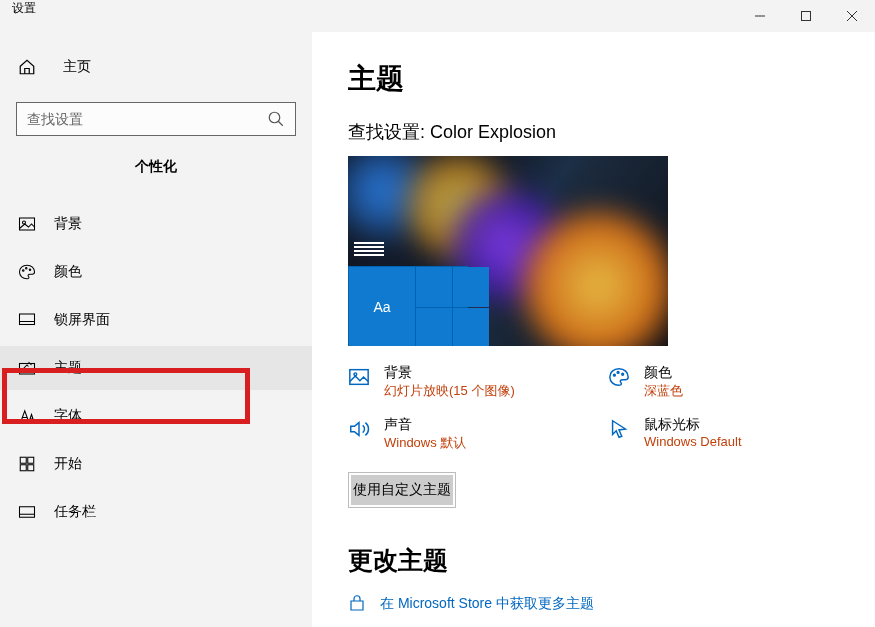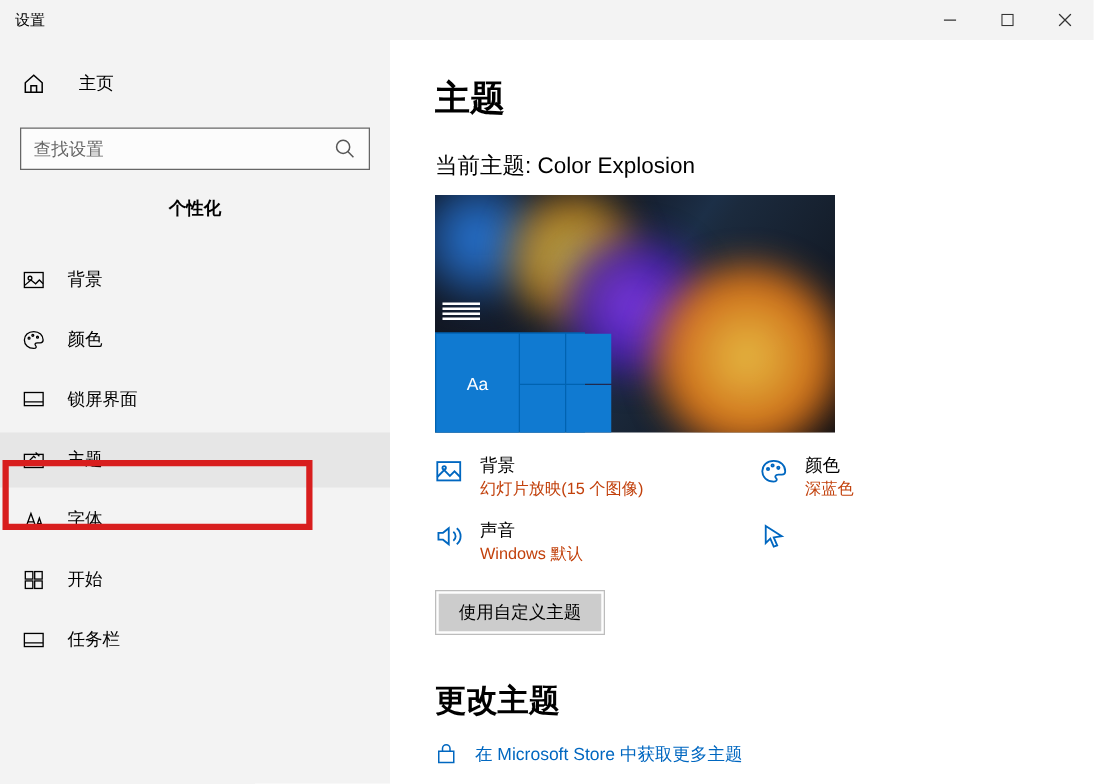--- a/index.html
+++ b/index.html
@@ -13,21 +13,21 @@
   }
   .window {
     width: 875px;
     height: 627px;
     display: flex;
     flex-direction: column;
   }
   .titlebar {
     height: 32px;
     display: flex;
-    align-items: center;
+    align-items: flex-start;
     background: #f3f3f3;
   }
   .titlebar-title {
     padding-left: 12px;
     font-size: 12px;
   }
   .titlebar-spacer { flex: 1; }
   .titlebar-btn {
     width: 46px;
     height: 32px;
@@ -200,21 +200,21 @@
   .btn-frame {
     display: inline-block;
     padding: 2px;
     border: 1px solid #bcbcbc;
     background: #fdfdfd;
     margin-bottom: 36px;
   }
   .btn-apply {
     background: #ccc;
     border: none;
-    padding: 6px 16px;
+    padding: 6px 2px;
     font-size: 14px;
     font-family: inherit;
   }
   .section-heading {
     font-size: 25px;
     font-weight: 600;
     margin-bottom: 18px;
   }
   .store-link {
     display: flex;
@@ -349,21 +349,21 @@
         <span>任务栏</span>
       </div>
 
       <div class="highlight-box" style="left:2px; top:336px; width:248px; height:56px;"></div>
     </div>
 
     <div class="content">
       <h1 class="page-heading">主题</h1>
 
       <div class="subheading">
-        <span>当前主题: </span><span>Color Explosion</span>
+        <span>查找设置: </span><span>Color Explosion</span>
       </div>
 
       <div class="theme-preview">
         <div class="spark c"></div>
         <div class="spark d"></div>
         <div class="spark b"></div>
         <div class="spark a"></div>
         <div class="taskbar-mock">
           <div class="tb-lines">
               <div></div>
@@ -431,20 +431,24 @@
             <div class="opt-sub">Windows 默认</div>
           </div>
         </div>
 
         <div class="opt">
           <span class="icon">
             <svg viewBox="0 0 24 24" fill="none" stroke="#0067c0" stroke-width="1.6">
                 <path d="M5 3 L19 12 L12 13 L15 20 L12 21 L9 14 L5 18 Z"></path>
               </svg>
           </span>
+          <div>
+            <div class="opt-title">鼠标光标</div>
+            <div class="opt-sub">Windows Default</div>
+          </div>
         </div>
       </div>
 
       <div class="btn-frame">
         <button class="btn-apply">使用自定义主题</button>
       </div>
 
       <h2 class="section-heading">更改主题</h2>
 
       <div class="store-link">

